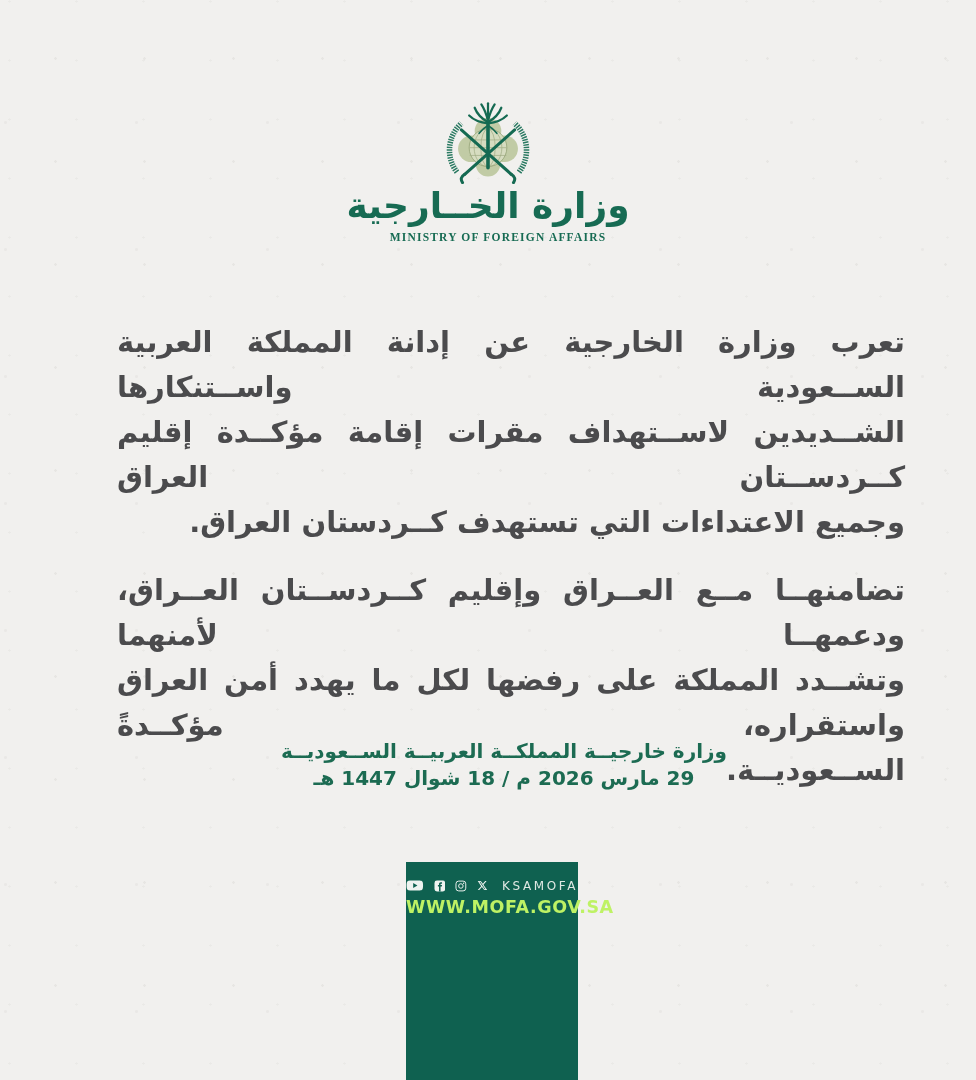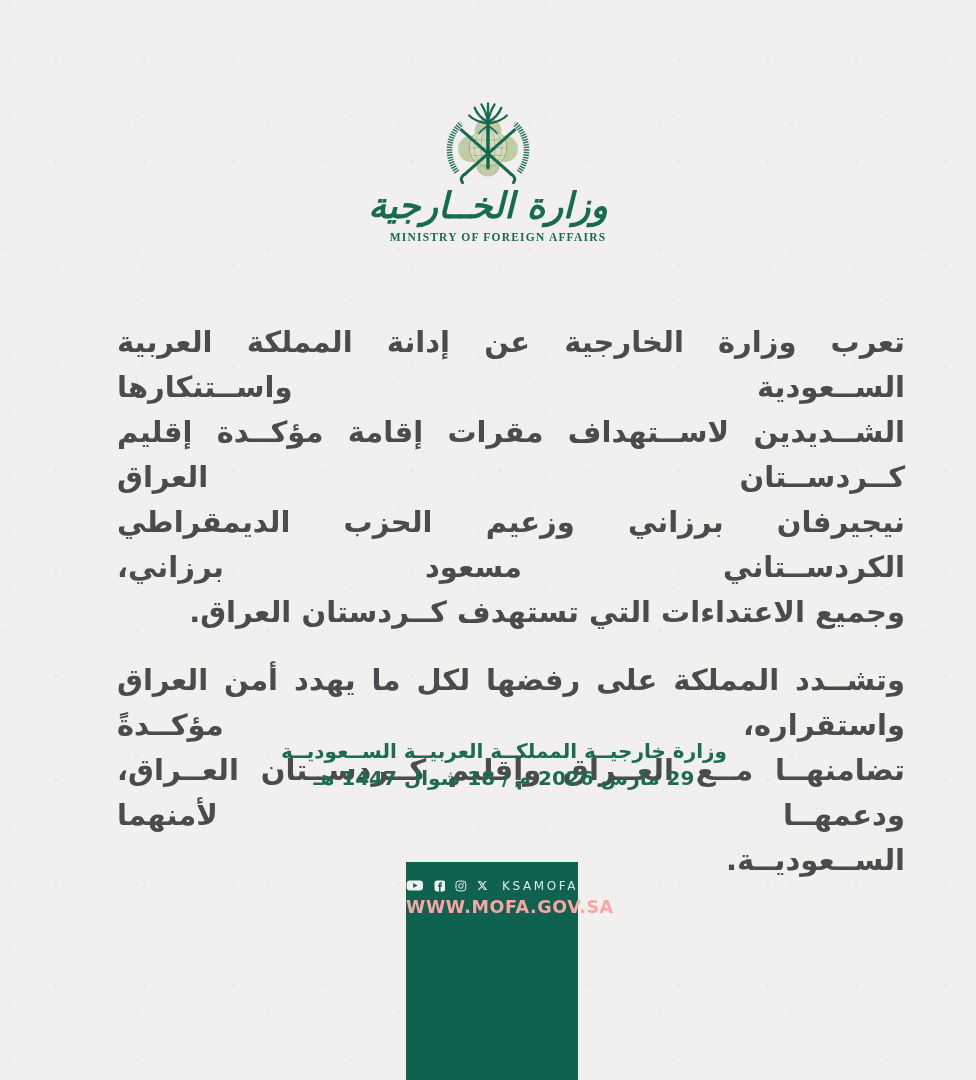--- a/index.html
+++ b/index.html
@@ -14,21 +14,21 @@
       radial-gradient(rgba(100,95,85,.07) 1px,transparent 1.4px),
       radial-gradient(rgba(100,95,85,.05) 1px,transparent 1.4px),
       radial-gradient(rgba(100,95,85,.055) 1.2px,transparent 1.7px);
     background-size:89px 103px,67px 59px,131px 127px;
     background-position:11px 7px,43px 31px,71px 59px;
   }
 
   
   .logo{position:absolute;top:100px;left:0;width:100%;text-align:center;color:#176b53;}
   .emblem{display:block;margin:0 auto;}
-  .wordmark-ar{font-size:36px;font-weight:bold;line-height:1.15;margin-top:1px;direction:rtl;font-style:italic;}
+  .wordmark-ar{font-size:36px;font-weight:bold;line-height:1.15;margin-top:1px;direction:rtl;}
   .wordmark-en{font-family:"Liberation Serif",serif;font-size:11.5px;font-weight:bold;
                letter-spacing:1.2px;margin-top:4px;padding-left:20px;}
 
   
   .statement{
     position:absolute;top:320px;right:71px;width:834px;
     direction:rtl;color:#4b4b4d;font-weight:bold;
     font-size:29px;line-height:45px;
   }
   .para2{margin-top:23px;}
@@ -42,21 +42,21 @@
   }
 
   
   .social-box{
     position:absolute;left:406px;top:862px;width:172px;height:218px;
     background:#0f6150;text-align:center;
   }
   .icons-row{margin-top:16px;display:flex;justify-content:center;align-items:center;gap:10px;}
   .icons-row svg{display:block;}
   .handle{font-size:12px;letter-spacing:2.6px;color:#dfe8e3;margin-left:4px;}
-  .website{margin-top:4px;font-size:17.5px;font-weight:bold;letter-spacing:.6px;color:#fca5a5;}
+  .website{margin-top:4px;font-size:17.5px;font-weight:bold;letter-spacing:.6px;color:#bef264;}
 </style>
 </head>
 <body>
 
 <div class="page">
 
   <header class="logo">
     <svg class="emblem" width="122" viewBox="0 0 220 152" xmlns="http://www.w3.org/2000/svg">
 
       <path d="M54,130 C34,104 36,66 62,42" stroke="#1d7258" stroke-width="10" fill="none" stroke-dasharray="2.6 2" opacity="0.95"></path>
@@ -102,26 +102,25 @@
       </g>
     </svg>
     <div class="wordmark-ar">وزارة الخــارجية</div>
     <div class="wordmark-en">MINISTRY OF FOREIGN AFFAIRS</div>
   </header>
 
   <main class="statement">
     <div class="para">
       <div class="line">تعرب وزارة الخارجية عن إدانة المملكة العربية الســعودية واســتنكارها</div>
       <div class="line">الشــديدين لاســتهداف مقرات إقامة مؤكــدة إقليم كــردســتان العراق</div>
-      <div class="line">نيجيرفان برزاني وزعيم الحزب الديمقراطي الكردســتاني مسعود برزاني،</div>
       <div class="line last">وجميع الاعتداءات التي تستهدف كــردستان العراق.</div>
     </div>
     <div class="para para2">
+      <div class="line">تضامنهــا مــع العــراق وإقليم كــردســتان العــراق، ودعمهــا لأمنهما</div>
       <div class="line">وتشــدد المملكة على رفضها لكل ما يهدد أمن العراق واستقراره، مؤكــدةً</div>
-      <div class="line">تضامنهــا مــع العــراق وإقليم كــردســتان العــراق، ودعمهــا لأمنهما</div>
       <div class="line last">الســعوديــة.</div>
     </div>
   </main>
 
   <div class="signature">
     <div>وزارة خارجيــة المملكــة العربيــة الســعوديــة</div>
     <div>29 مارس 2026 م / 18 شوال 1447 هـ</div>
   </div>
 
   <div class="social-box">

